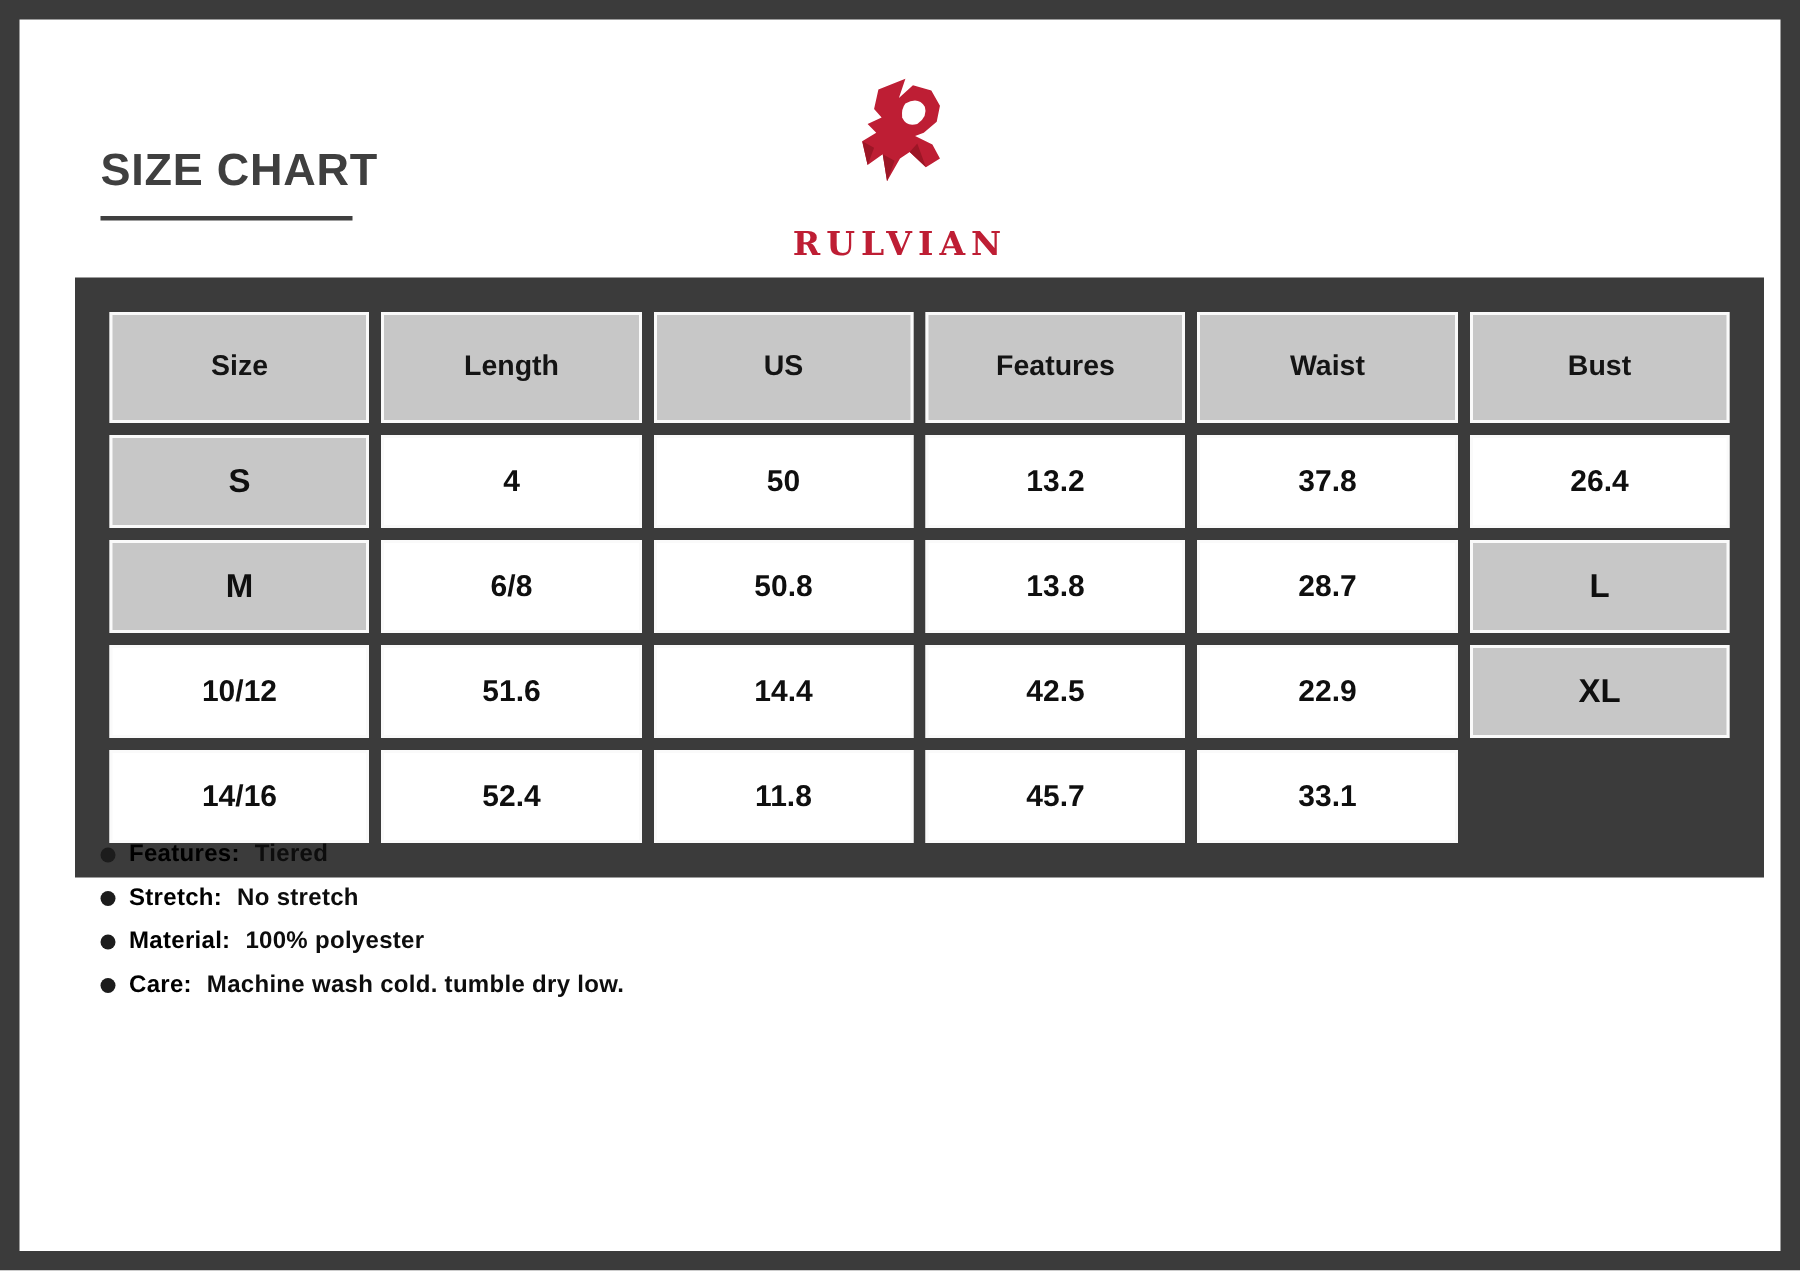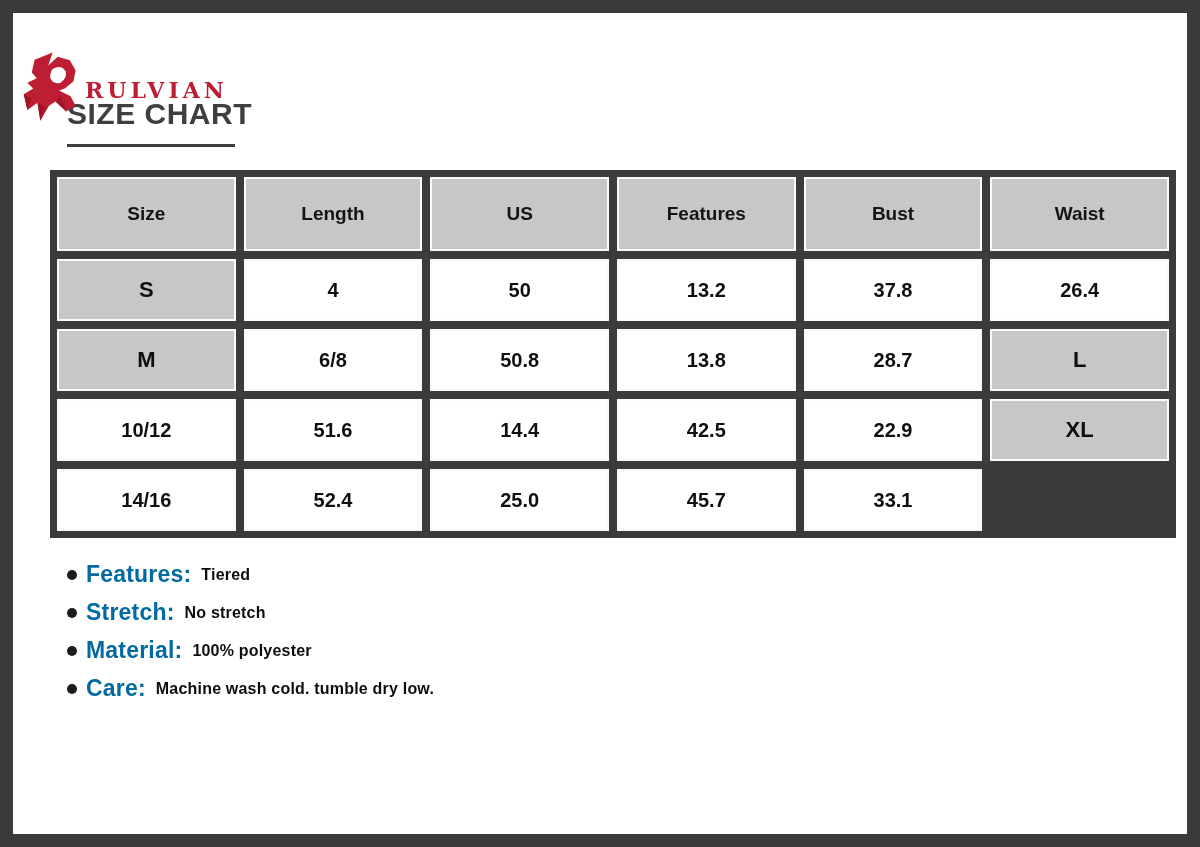--- a/index.html
+++ b/index.html
@@ -35,41 +35,43 @@
     border-top: 3px solid #3f3f3f;
   }
 
   
   .brand {
     position: absolute;
     left: 0;
     right: 0;
     top: 36px;
     display: flex;
+    flex-direction: column;
     align-items: center;
     pointer-events: none;
+    gap: 19px;
   }
   .brand svg { display: block; }
   .brand-name {
     margin-top: 6px;
     font-family: "DejaVu Serif", serif;
     font-weight: 700;
     font-size: 22px;
     letter-spacing: 4px;
     color: #be1e34;
   }
 
   
   .size-table {
     position: absolute;
     left: 37px;
-    top: 157px;
+    top: 172px;
     width: 1126px;
     background: #3b3b3b;
-    padding: 7px;
+    padding: 23px;
     display: grid;
     grid-template-columns: repeat(6, 1fr);
     grid-template-rows: 74px repeat(4, 62px);
     gap: 8px;
   }
   .cell {
     display: flex;
     align-items: center;
     justify-content: center;
     background: #ffffff;
@@ -104,22 +106,22 @@
   .bullet-dot {
     width: 10px;
     height: 10px;
     border-radius: 50%;
     background: #1c1c1c;
     margin-right: 9px;
     flex: 0 0 auto;
   }
   .note-label {
     font-weight: 700;
-    font-size: 23px;
-    color: #0369a1;
+    font-size: 16px;
+    color: #000000;
     letter-spacing: 0.2px;
   }
   .note-value {
     font-weight: 700;
     font-size: 16px;
     color: #0d0d0d;
     margin-left: 10px;
     letter-spacing: 0.2px;
   }
 </style>
@@ -145,22 +147,22 @@
     </span>
     <div class="brand-name">RULVIAN</div>
   </div>
 
   <div class="size-table">
 
     <div class="cell head">Size</div>
     <div class="cell head">Length</div>
     <div class="cell head">US</div>
     <div class="cell head">Features</div>
+    <div class="cell head">Waist</div>
     <div class="cell head">Bust</div>
-    <div class="cell head">Waist</div>
 
     <div class="cell rowlabel">S</div>
     <div class="cell">4</div>
     <div class="cell">50</div>
     <div class="cell">13.2</div>
     <div class="cell">37.8</div>
     <div class="cell">26.4</div>
 
     <div class="cell rowlabel">M</div>
     <div class="cell">6/8</div>
@@ -171,21 +173,21 @@
     <div class="cell rowlabel">L</div>
     <div class="cell">10/12</div>
     <div class="cell">51.6</div>
     <div class="cell">14.4</div>
     <div class="cell">42.5</div>
     <div class="cell">22.9</div>
 
     <div class="cell rowlabel">XL</div>
     <div class="cell">14/16</div>
     <div class="cell">52.4</div>
-    <div class="cell">25.0</div>
+    <div class="cell">11.8</div>
     <div class="cell">45.7</div>
     <div class="cell">33.1</div>
   </div>
 
   <div class="notes">
     <div class="note-line">
       <span class="bullet-dot"></span>
       <span class="note-label">Features:</span>
       <span class="note-value">Tiered</span>
     </div>

